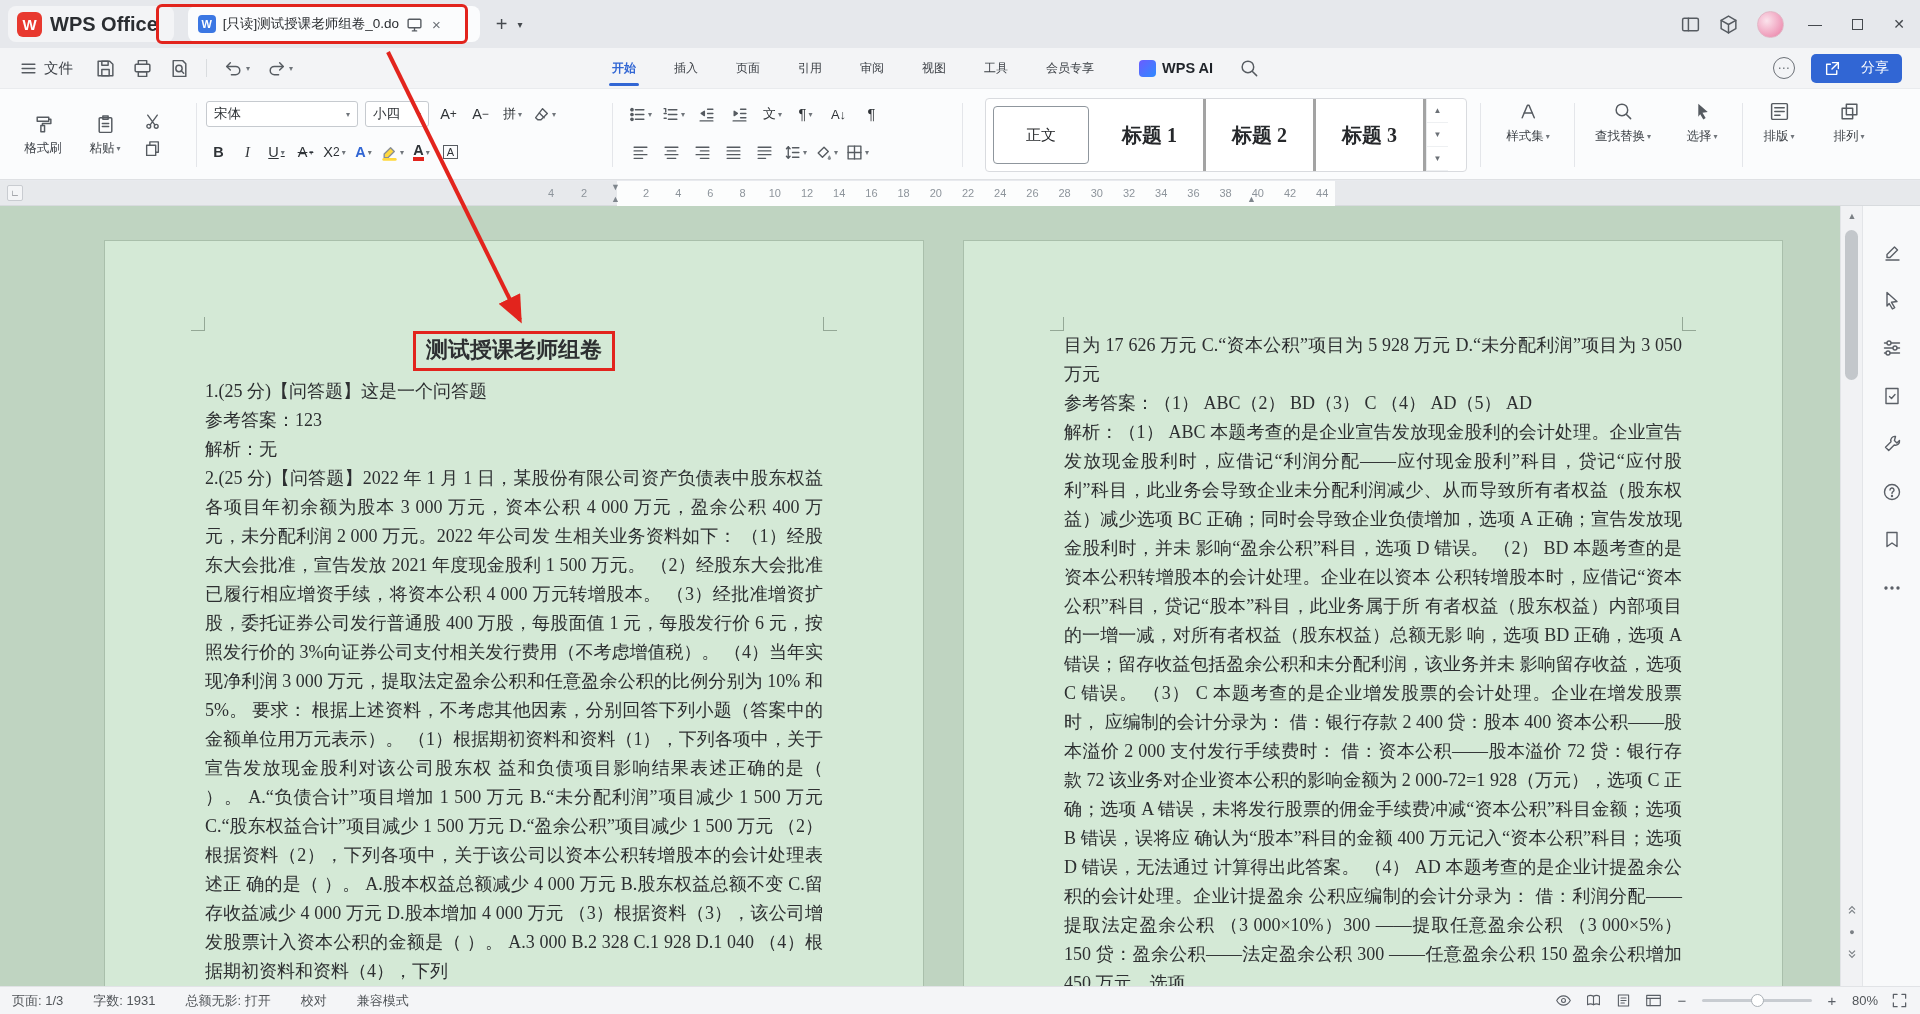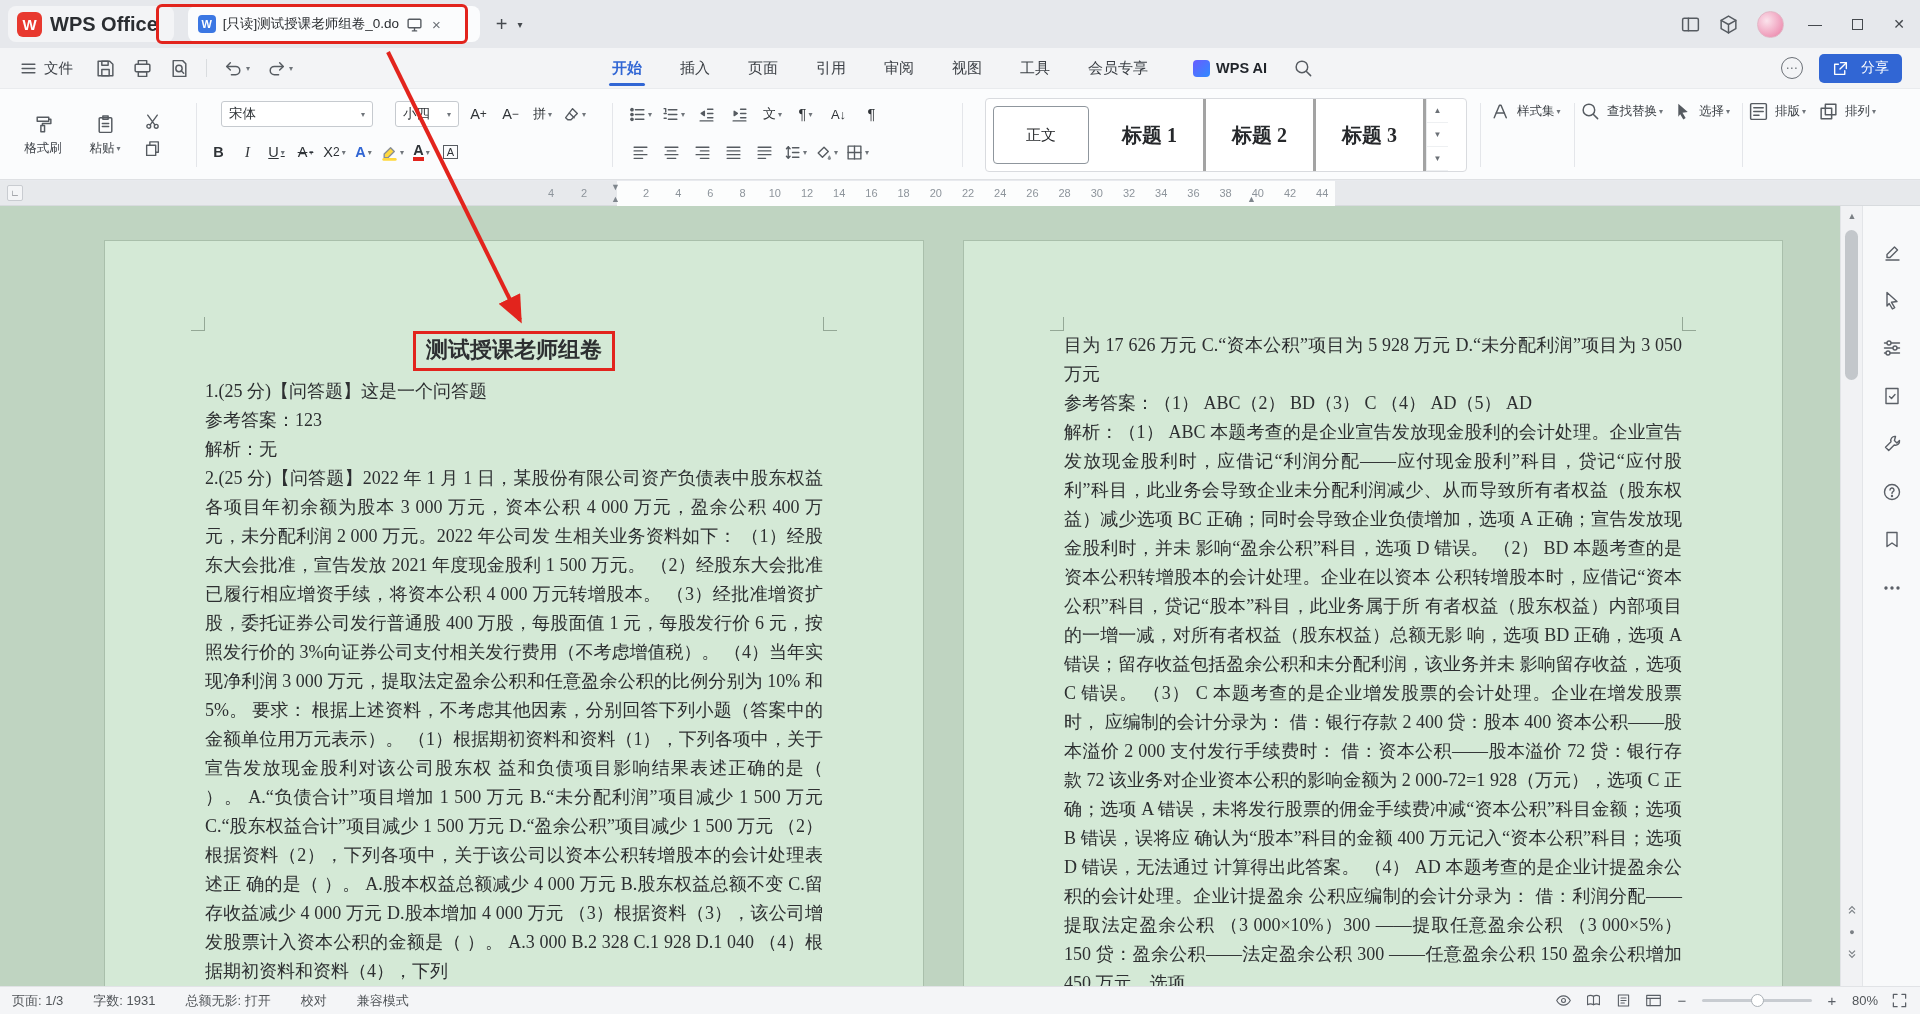--- a/index.html
+++ b/index.html
@@ -29,54 +29,54 @@
 
   #anno-tab-box { position:absolute; left:156px; top:4px; width:312px; height:40px; border:3px solid #e2241d; border-radius:6px; z-index:99; pointer-events:none; }
 
   
   #menubar { height:40px; background:#f3f4f6; display:flex; align-items:center; padding:0 10px; }
   .file-btn { display:flex; align-items:center; gap:7px; font-size:14.5px; padding:0 10px; }
   .mb-ics { display:flex; align-items:center; gap:16px; margin-left:12px; }
   .undo-wrap { display:flex; align-items:center; }
   .mb-div { width:1px; height:18px; background:#d9dcdf; }
   .mb-tabs { display:flex; align-items:center; margin-left:300px; height:40px; }
-  .mtab { padding:0 19px; font-size:15px; color:#3c4046; height:40px; display:flex; align-items:center; position:relative; }
+  .mtab { padding:0 19px; font-size:12px; color:#3c4046; height:40px; display:flex; align-items:center; position:relative; }
   .mtab.active { color:#3166d4; font-weight:bold; }
   .mtab.active::after { content:""; position:absolute; left:16px; right:16px; bottom:2px; height:3px; border-radius:2px; background:#3166d4; }
   .wpsai { display:flex; align-items:center; gap:6px; margin-left:26px; font-weight:bold; font-size:14.5px; color:#1f2329; }
   .ai-logo { width:17px; height:17px; border-radius:4px; background:linear-gradient(135deg,#6a5cff,#2e8bff); display:inline-block; }
   .mb-search { margin-left:26px; display:flex; }
   .mb-right { margin-left:auto; display:flex; align-items:center; gap:16px; padding-right:8px; }
   .more-circle { width:22px; height:22px; border:1.5px solid #6b7076; border-radius:50%; color:#6b7076; display:flex; align-items:center; justify-content:center; font-size:12px; letter-spacing:1px; }
-  .share-btn { height:29px; background:#3166d4; color:#fff; border-radius:5px; display:flex; align-items:center; gap:12px; padding:0 13px; font-size:14px; }
+  .share-btn { height:29px; background:#3166d4; color:#fff; border-radius:5px; display:flex; align-items:center; gap:20px; padding:0 13px; font-size:14px; }
   .share-btn svg { stroke:#fff; }
 
   
   #ribbon { position:relative; height:92px; background:#fbfcfd; border-top:1px solid #e9ebee; border-bottom:1px solid #dfe1e4; }
   .rdiv { position:absolute; top:14px; height:64px; width:1px; background:#e4e6ea; }
   .rbig { display:flex; flex-direction:column; align-items:center; justify-content:center; gap:5px; width:58px; font-size:12.5px; color:#3c4046; }
   #grp-clip { position:absolute; left:14px; top:10px; display:flex; gap:4px; height:72px; align-items:center; }
   .smcol { display:flex; flex-direction:column; gap:10px; margin-left:6px; }
-  .selectbox { height:26px; border:1px solid #c6cacf; border-radius:3px; background:#fff; display:flex; align-items:center; justify-content:space-between; padding:0 7px; font-size:13.5px; color:#2f3337;margin-left:15px; }
+  .selectbox { height:26px; border:1px solid #c6cacf; border-radius:3px; background:#fff; display:flex; align-items:center; justify-content:space-between; padding:0 7px; font-size:13.5px; color:#2f3337; }
   .frow1 { position:absolute; left:206px; top:12px; display:flex; gap:7px; align-items:center; }
   .frow2 { position:absolute; left:206px; top:50px; display:flex; gap:4px; align-items:center; }
   .prow1 { position:absolute; left:628px; top:12px; display:flex; gap:8px; align-items:center; }
   .prow2 { position:absolute; left:628px; top:50px; display:flex; gap:6px; align-items:center; }
   .rsm { height:26px; min-width:25px; display:flex; align-items:center; justify-content:center; border-radius:3px; font-size:14.5px; color:#2f3337; }
   .bld { font-weight:bold; } .itl { font-style:italic; font-family:"Liberation Serif",serif; } .unl { text-decoration:underline; }
   .strk { text-decoration:line-through; } .sup-t { font-size:12px; }
   .fc-a { font-weight:bold; border-bottom:4px solid #e2241d; line-height:14px; }
   .cb-a { border:1px solid #565b61; font-size:11px; padding:0 3px; }
   .gallery { position:absolute; left:985px; top:9px; width:482px; height:74px; background:#fff; border:1px solid #d9dbdf; border-radius:4px; display:flex; }
   .gitem { width:110px; display:flex; align-items:center; justify-content:center; border-right:3px solid #a3a3a3; font-size:15px; color:#26282b; }
   .gitem.h { font-family:"Liberation Serif",serif; font-size:20px; font-weight:bold; }
   .gitem.selected { width:96px; margin:7px; border:1px solid #8f969d; border-radius:4px; }
   .garrows { width:22px; display:flex; flex-direction:column; border-left:1px solid #e9ebed; }
   .garrows span { flex:1; display:flex; align-items:center; justify-content:center; font-size:8px; color:#6b7076; border-bottom:1px solid #eef0f2; }
-  .rbigbtn { position:absolute; top:12px; width:76px; display:flex; flex-direction:row; align-items:center; gap:6px; font-size:12.5px; color:#3c4046; }
+  .rbigbtn { position:absolute; top:12px; width:76px; display:flex; flex-direction:column; align-items:center; gap:6px; font-size:12.5px; color:#3c4046; }
   .lblrow { display:flex; align-items:center; }
 
   
   #ruler { position:absolute; top:181px; left:0; width:1920px; height:25px; background:#e7e9ec; border-bottom:1px solid #d8dbde; }
   #ruler .band { position:absolute; left:617px; width:718px; top:0; height:25px; background:#fcfdfd; }
   .rnum { position:absolute; top:6px; font-size:11px; color:#8d949b; transform:translateX(-50%); }
   .mk { position:absolute; color:#7f868d; font-size:9px; line-height:10px; }
   .tabsel { position:absolute; left:7px; top:4px; width:16px; height:16px; background:#f4f5f7; border:1px solid #c9ccd1; border-radius:2px; font-size:9px; color:#5a5f66; display:flex; align-items:center; justify-content:center; }
 
   

